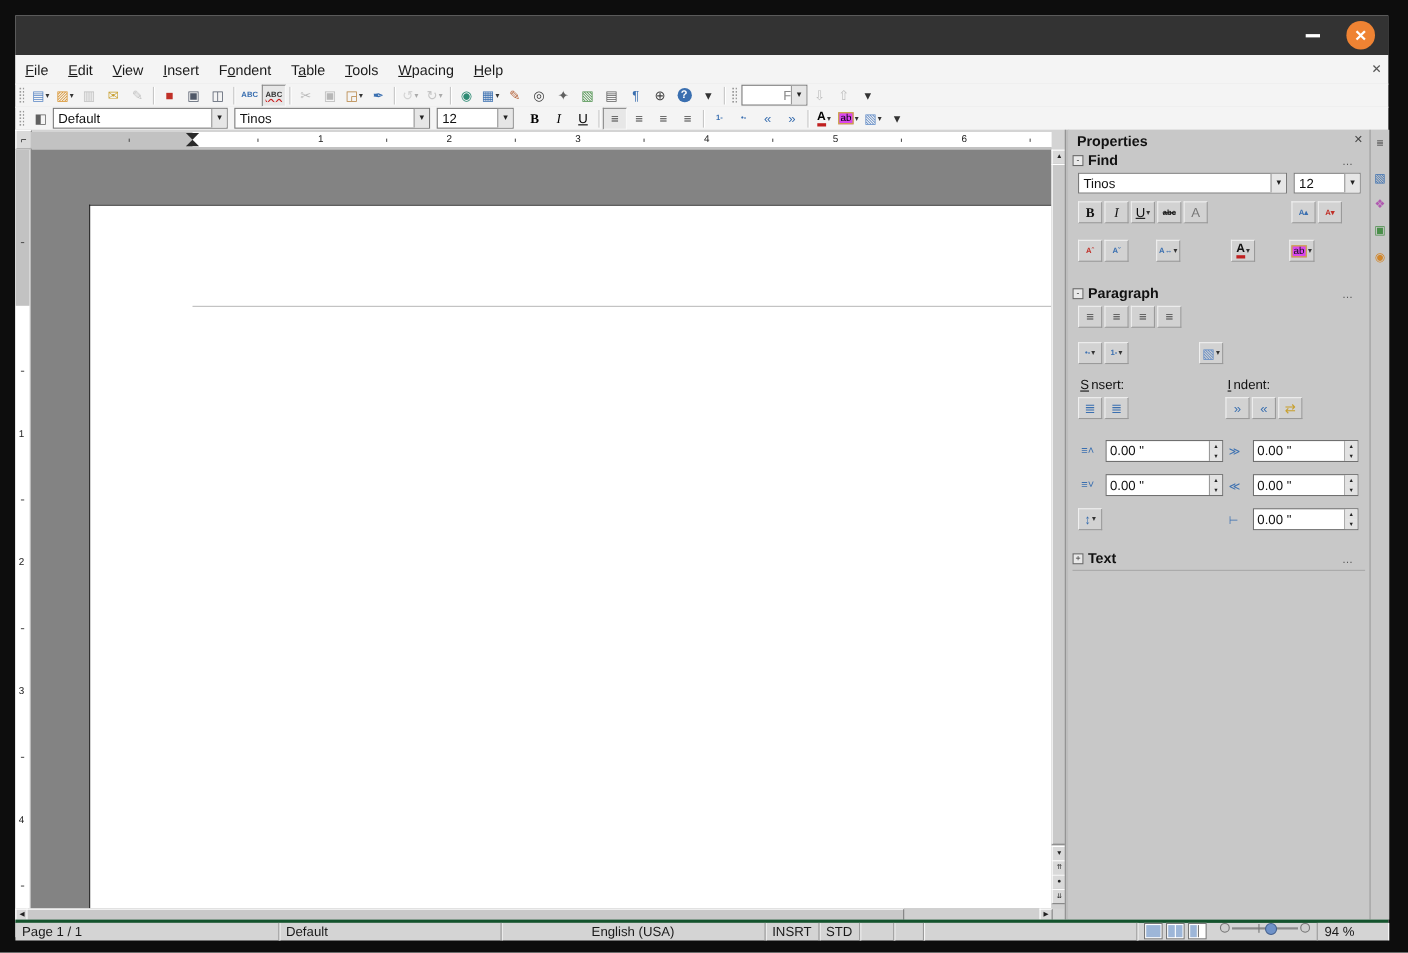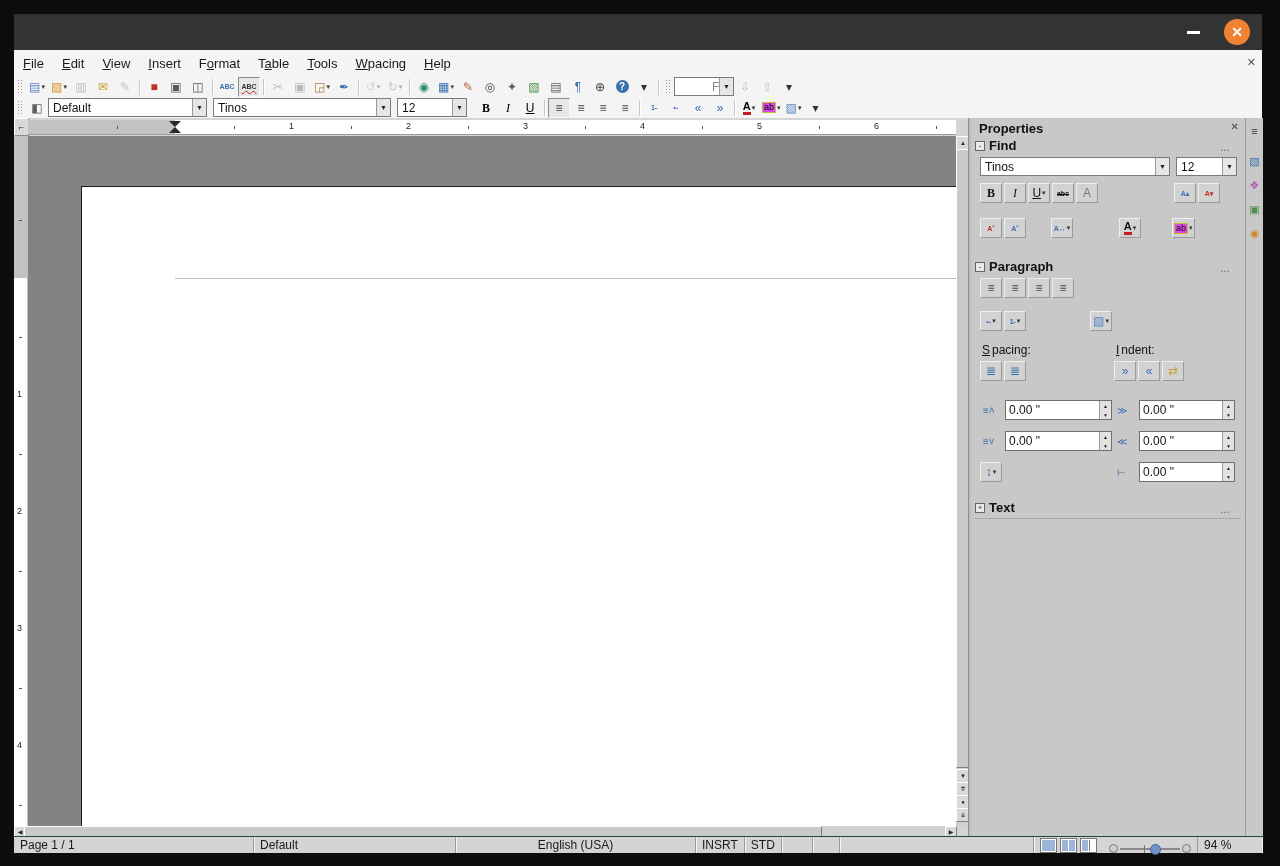--- a/index.html
+++ b/index.html
@@ -80,22 +80,22 @@
   .lbl .k{text-decoration:underline;}
   .spin{position:absolute;height:18px;background:#fff;border:1px solid #6f6f6f;display:flex;align-items:center;font-size:12px;}
   .spin .val{flex:1;padding:0 3px;}
   .spin .ud{width:11px;height:100%;display:flex;flex-direction:column;border-left:1px solid #9a9a9a;}
   .spin .ud span{flex:1;background:#e2e2e2;font-size:5px;display:flex;align-items:center;justify-content:center;color:#222;}
   .fldicon{position:absolute;font-size:10px;color:#3a6fb0;}
   
   .tabbar{position:absolute;left:1231px;top:0;width:17px;height:718px;background:#c8c8c8;border-left:1px solid #9a9a9a;}
   .tabbar .tbt{position:absolute;left:1px;width:15px;height:18px;display:flex;align-items:center;justify-content:center;font-size:11px;}
   
-  .statusbar{position:absolute;left:0;top:822px;width:100%;height:16px;background:#d4d4d4;border-top:1px solid #14532d;
-             display:flex;align-items:flex-end;font-size:12px;color:#1a1a1a;}
+  .statusbar{position:absolute;left:0;top:822px;width:100%;height:16px;background:#d4d4d4;border-top:3px solid #14532d;
+             display:flex;align-items:flex-start;font-size:12px;color:#1a1a1a;}
   .sbf{height:100%;display:flex;align-items:center;padding:0 6px;border-right:1px solid #9a9a9a;box-shadow:1px 0 0 #f5f5f5;white-space:nowrap;}
   .sbf.c{justify-content:center;}
   .viewicons{display:flex;gap:3px;align-items:center;padding:0 6px;}
   .vicon{width:13px;height:11px;border:1px solid #777;background:#fff;display:flex;gap:1px;padding:1px;}
   .vicon i{flex:1;background:#9db6d8;}
   .zoomslider{display:flex;align-items:center;gap:2px;padding:0 6px;}
   .zs-end{width:7px;height:7px;border:1px solid #777;border-radius:50%;background:#cfcfcf;}
   .zs-track{position:relative;width:60px;height:2px;background:#8a8a8a;}
   .zs-tick{position:absolute;left:24px;top:-3px;width:1px;height:8px;background:#777;}
   .zs-thumb{position:absolute;left:30px;top:-4px;width:9px;height:9px;border-radius:50%;background:#6f92c8;border:1px solid #44618f;}
@@ -108,21 +108,21 @@
   <div class="titlebar">
     <span class="btn-min"></span>
     <span class="btn-close">✕</span>
   </div>
 
   <div class="menubar">
       <span class="mitem"><span></span><span class="k">F</span><span>ile</span></span>
       <span class="mitem"><span></span><span class="k">E</span><span>dit</span></span>
       <span class="mitem"><span></span><span class="k">V</span><span>iew</span></span>
       <span class="mitem"><span></span><span class="k">I</span><span>nsert</span></span>
-      <span class="mitem"><span>F</span><span class="k">o</span><span>rmat</span></span>
+      <span class="mitem"><span>F</span><span class="k">o</span><span>ndent</span></span>
       <span class="mitem"><span>T</span><span class="k">a</span><span>ble</span></span>
       <span class="mitem"><span></span><span class="k">T</span><span>ools</span></span>
       <span class="mitem"><span></span><span class="k">W</span><span>pacing</span></span>
       <span class="mitem"><span></span><span class="k">H</span><span>elp</span></span>
     </div>
   <span class="menubar-close" style="position: absolute; right: 6px; top: 42px;">✕</span>
 
   <div class="tbrow tb1">
     <span class="grip"></span>
     <span style="display:flex;align-items:center;">
@@ -478,21 +478,21 @@
       <div class="srow" style="left:119px;top:193px;">
           <span class="tb">
             <span class="g" style="color: rgb(91, 135, 197);">▧</span>
             <span class="dd">▾</span>
           </span>
         </div>
 
       <div class="srow lbl" style="left:9px;top:225px;">
         <span></span>
           <span class="k">S</span>
-          <span>pacing:</span>
+          <span>nsert:</span>
       </div>
       <div class="srow lbl" style="left:143px;top:225px;">
         <span></span>
           <span class="k">I</span>
           <span>ndent:</span>
       </div>
 
       <div class="srow" style="left:9px;top:243px;">
           <span class="tb">
             <span class="g" style="color: rgb(58, 111, 176);">≣</span>

